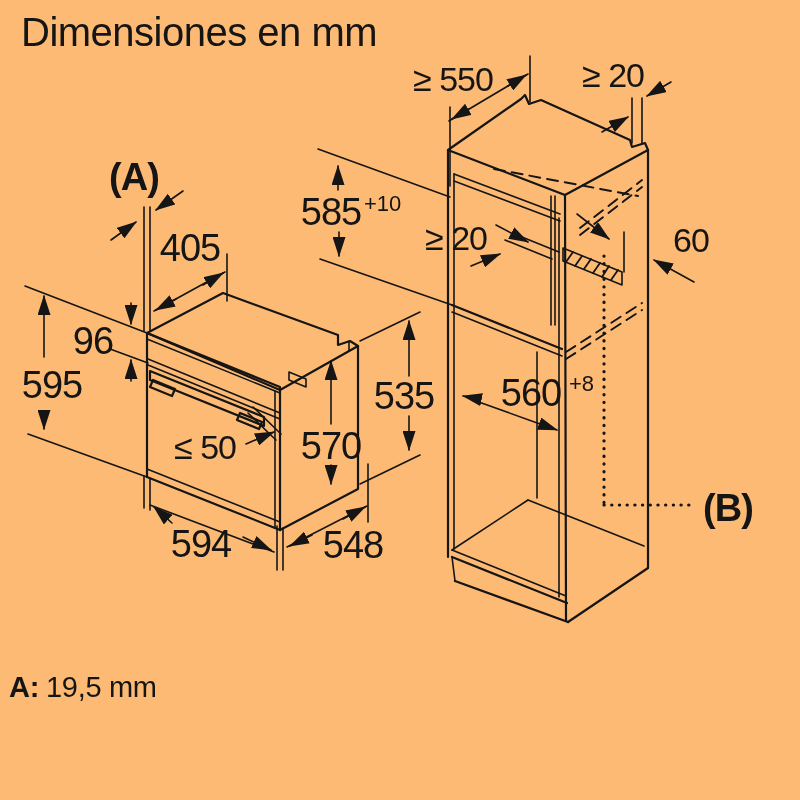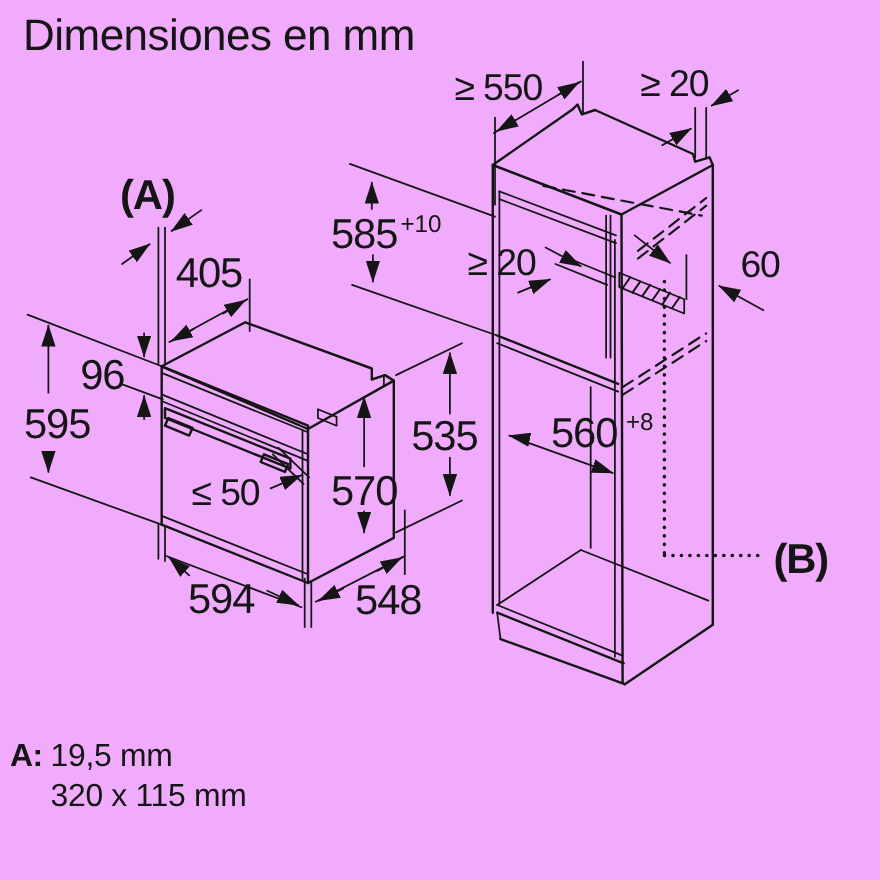--- a/index.html
+++ b/index.html
@@ -1,16 +1,16 @@
 <!DOCTYPE html>
 <html><head>
 <meta charset="utf-8">
 <style>
   html,body{margin:0;padding:0;background:#fff;}
-  .stage{position:relative;width:800px;height:800px;background:#f0abfc;overflow:hidden;
+  .stage{position:relative;width:800px;height:800px;background:#fdba74;overflow:hidden;
          font-family:"Liberation Sans",sans-serif;color:#151515;}
   .title{position:absolute;left:21px;top:10px;font-size:40px;letter-spacing:-0.5px;white-space:nowrap;}
   .notes{position:absolute;left:9px;top:669px;font-size:29px;line-height:37px;letter-spacing:-0.3px;}
   .note-line{white-space:nowrap;}
   .nk{font-weight:bold;display:inline-block;min-width:37px;}
   .indent{padding-left:37px;}
   svg{position:absolute;left:0;top:0;}
   svg line, svg path, svg polyline{stroke:#151515;fill:none;stroke-width:2.2;stroke-linecap:round;stroke-linejoin:round;}
   .thin{stroke-width:1.6;}
   .dash{stroke-dasharray:11 7;stroke-width:2;}
@@ -184,16 +184,15 @@
       <line class="thin" x1="478" y1="399" x2="463" y2="396" marker-end="url(#ah)"></line>
       <line class="thin" x1="476" y1="401" x2="540" y2="424"></line>
       <line class="thin" x1="540" y1="424" x2="557" y2="430" marker-end="url(#ah)"></line>
       <text x="531" y="406">560</text>
       <text class="sup" x="569" y="391">+8</text>
     </g>
   </svg>
 
   <div class="notes">
     <div class="note-line"><span class="nk">A:</span><span>19,5 mm</span></div>
-    <div class="note-line indent"><span>320 x 115 mm</span></div>
   </div>
 
 </div>
 
 </body></html>

